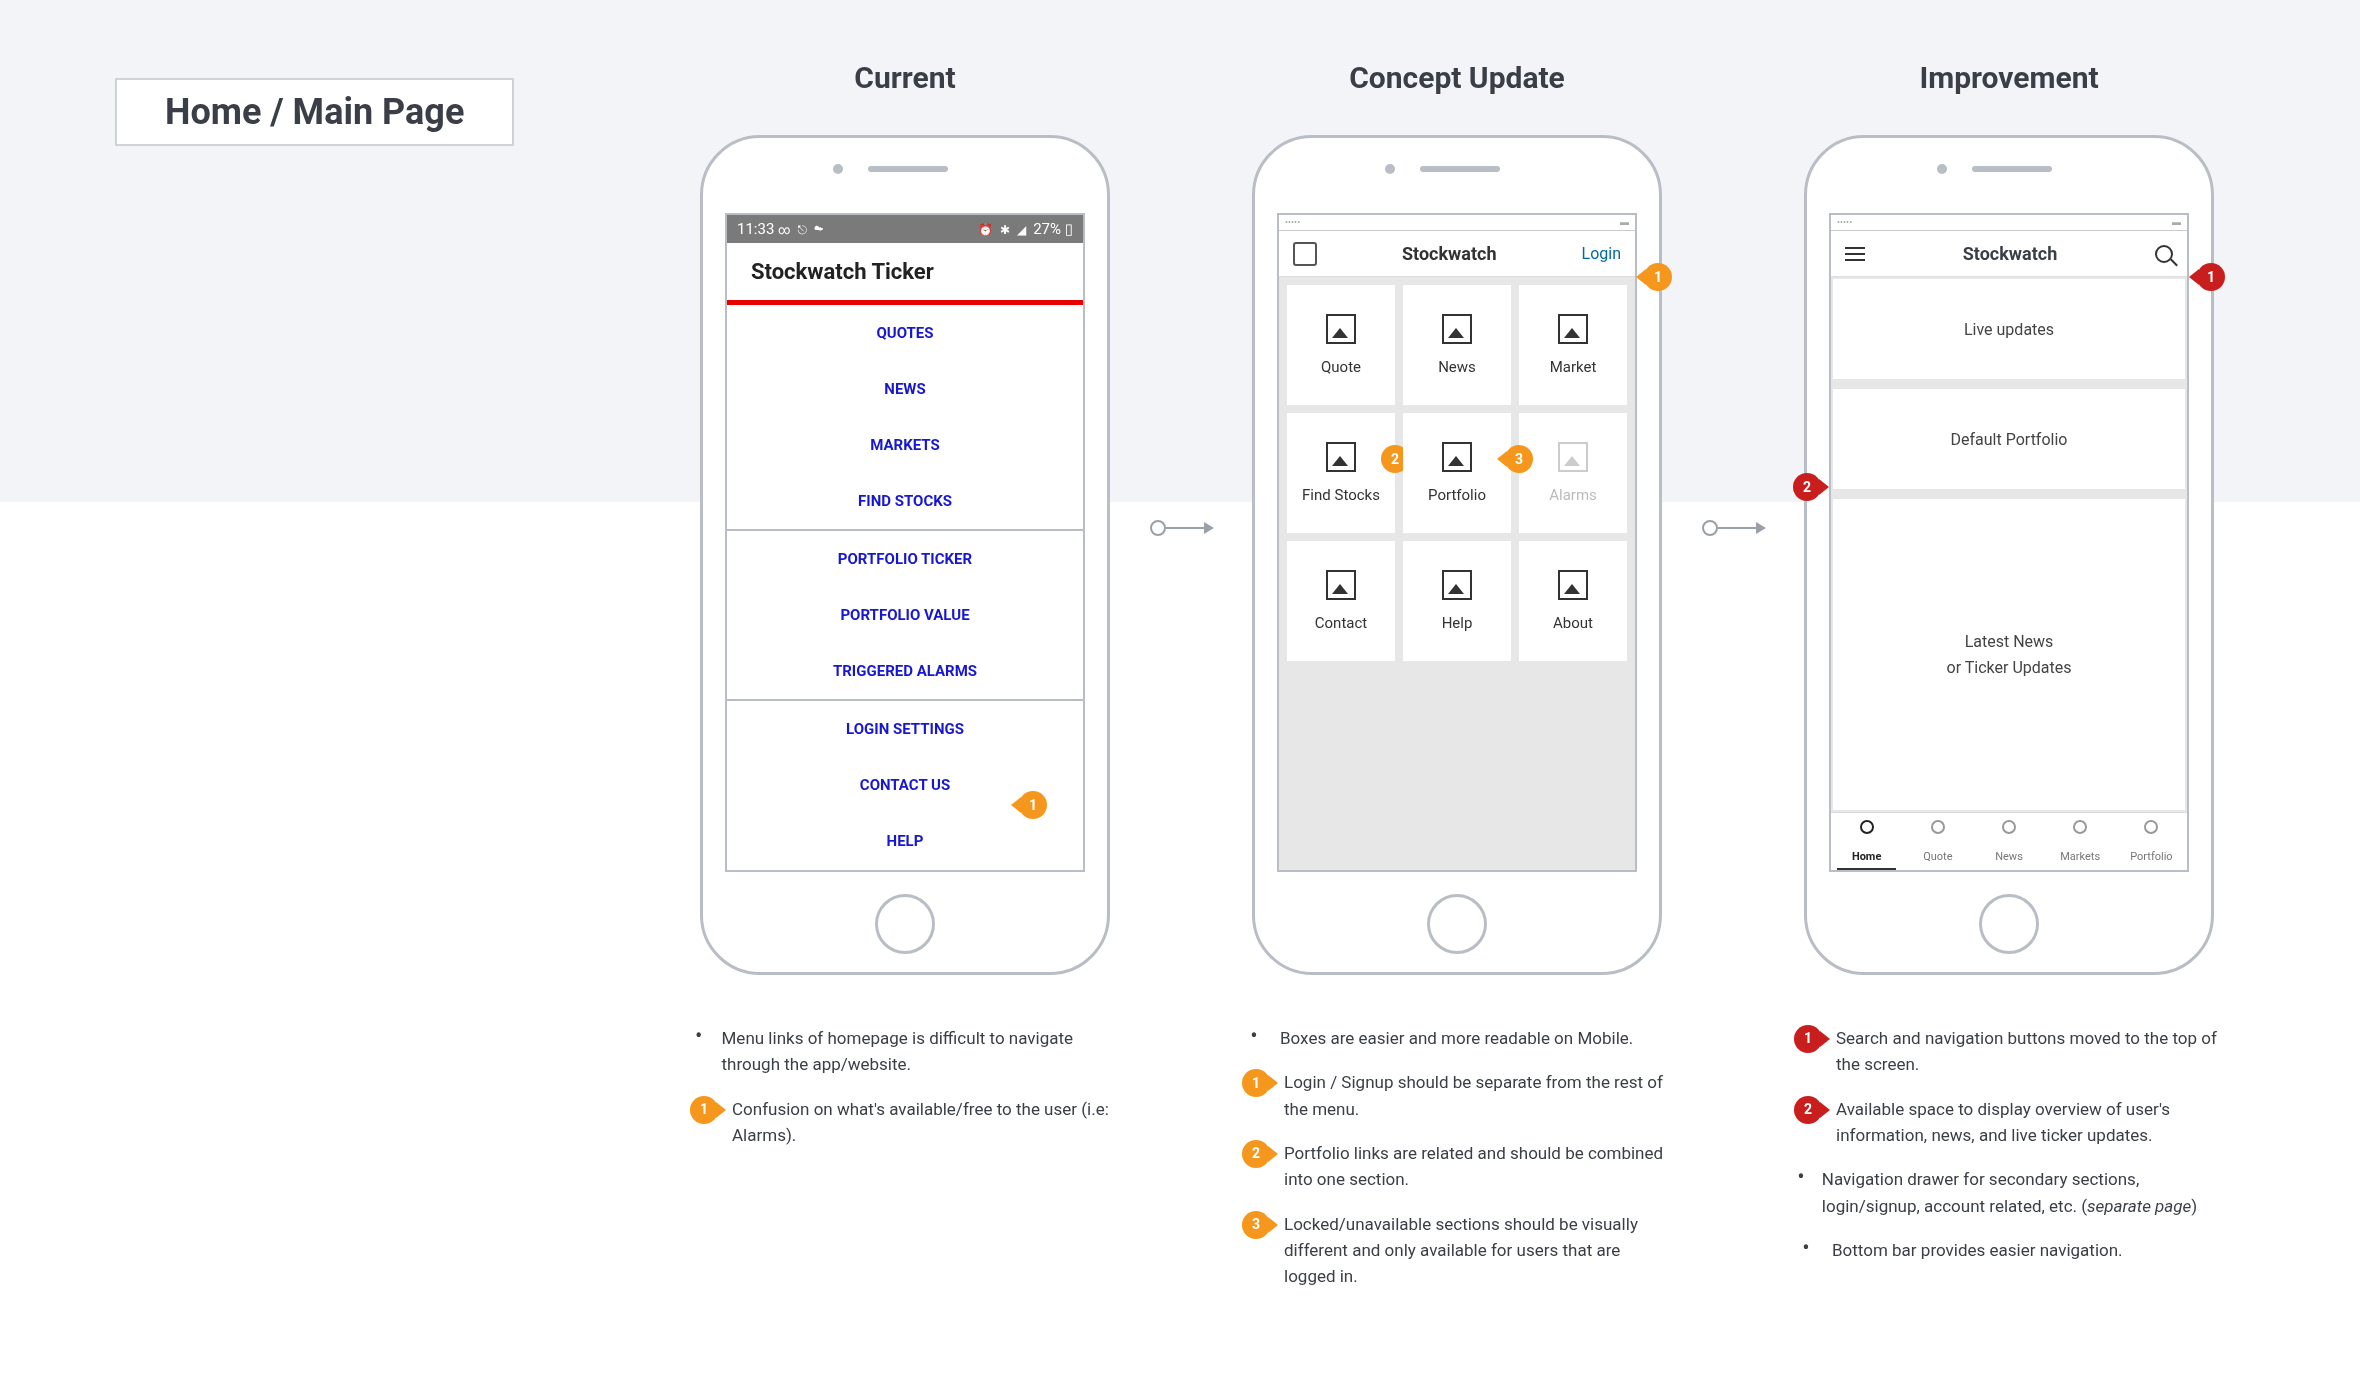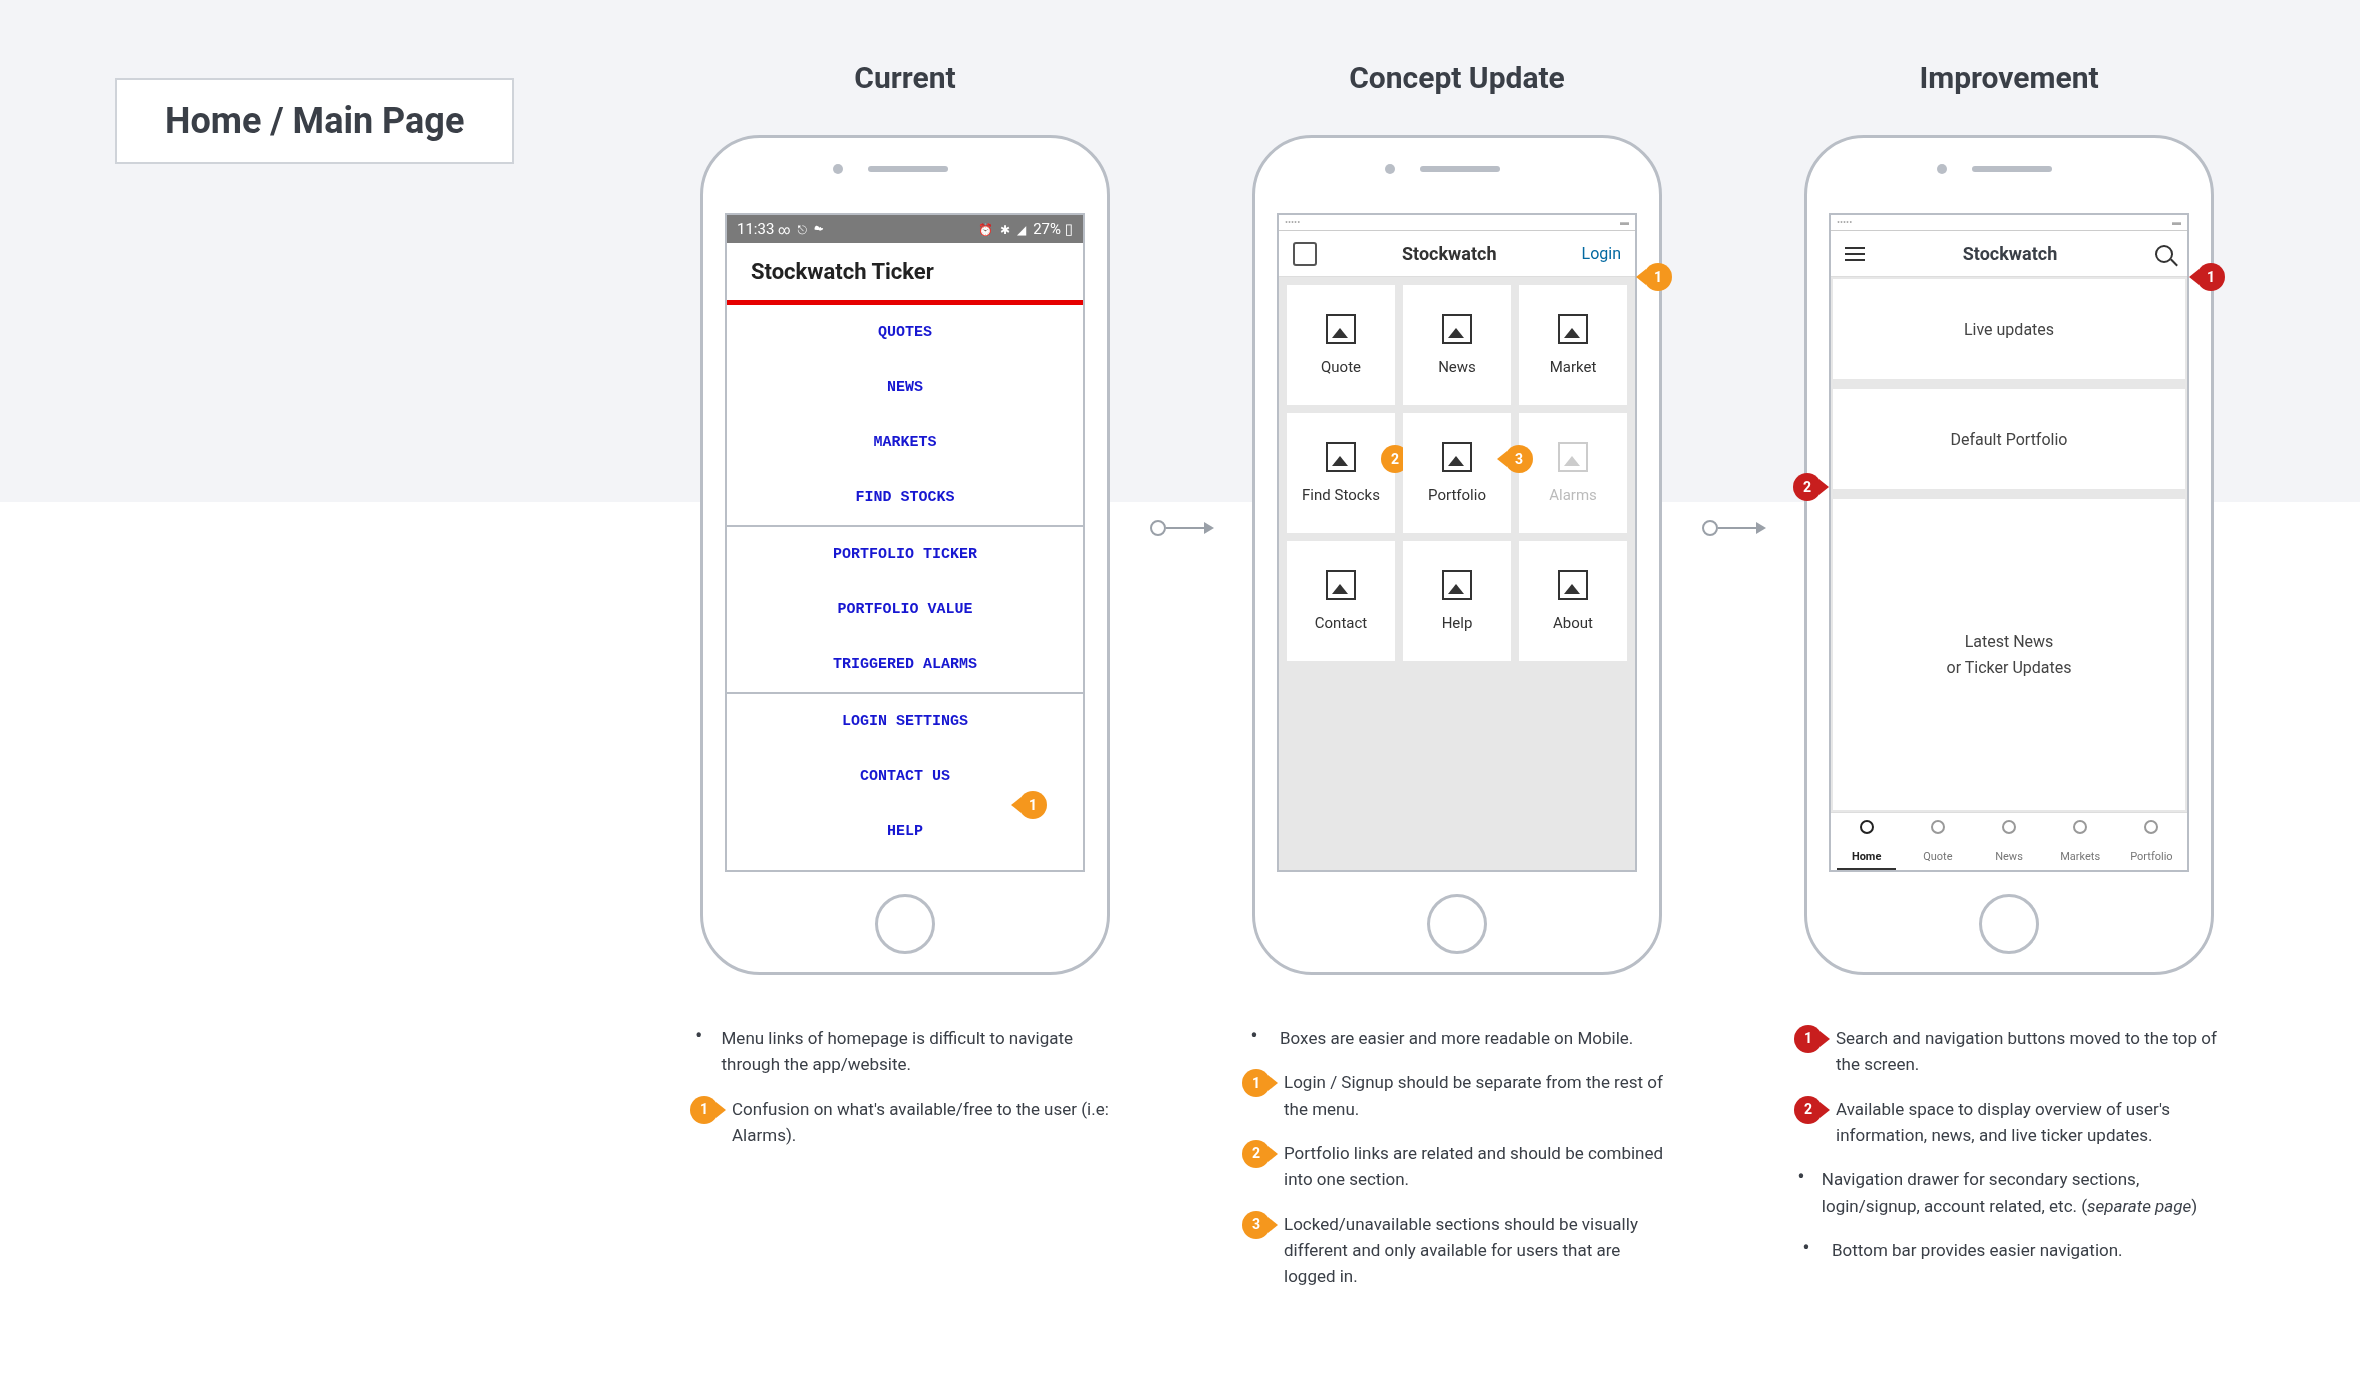--- a/index.html
+++ b/index.html
@@ -10,21 +10,21 @@
     min-height: 1394px;
     width: 2360px;
     position: relative;
   }
   .page-title-box {
     position: absolute;
     left: 115px;
     top: 78px;
     border: 2px solid #cfd3d9;
     background: #fff;
-    padding: 20px 48px;
+    padding: 11px 48px;
     font-size: 36px;
     font-weight: 700;
     color: #3a3f47;
   }
   .columns {
     position: absolute;
     left: 690px;
     top: 60px;
     display: flex;
     gap: 0;
@@ -109,21 +109,21 @@
   .android-status{
     height:28px;background:#7a7a7a;color:#fff;font-size:15px;
     display:flex;align-items:center;justify-content:space-between;
     padding:0 10px;
   }
   .android-status .ico {font-size:12px;letter-spacing:2px;}
   .cur-title{
     padding:16px 24px;font-size:22px;font-weight:700;color:#222;
   }
   .red-bar{height:5px;background:#e60000;}
-  .cur-list{display:flex;flex-direction:column;font-family:Liberation Mono, monospace;}
+  .cur-list{display:flex;flex-direction:column;}
   .cur-item{
     text-align:center;color:#1717d1;font-size:15px;font-weight:700;
     padding:19px 0;
   }
   .cur-divider{height:2px;background:#b9bec6;margin:0;}
 
   
   .badge {
     display:inline-flex;align-items:center;justify-content:center;
     width:28px;height:28px;border-radius:14px;

